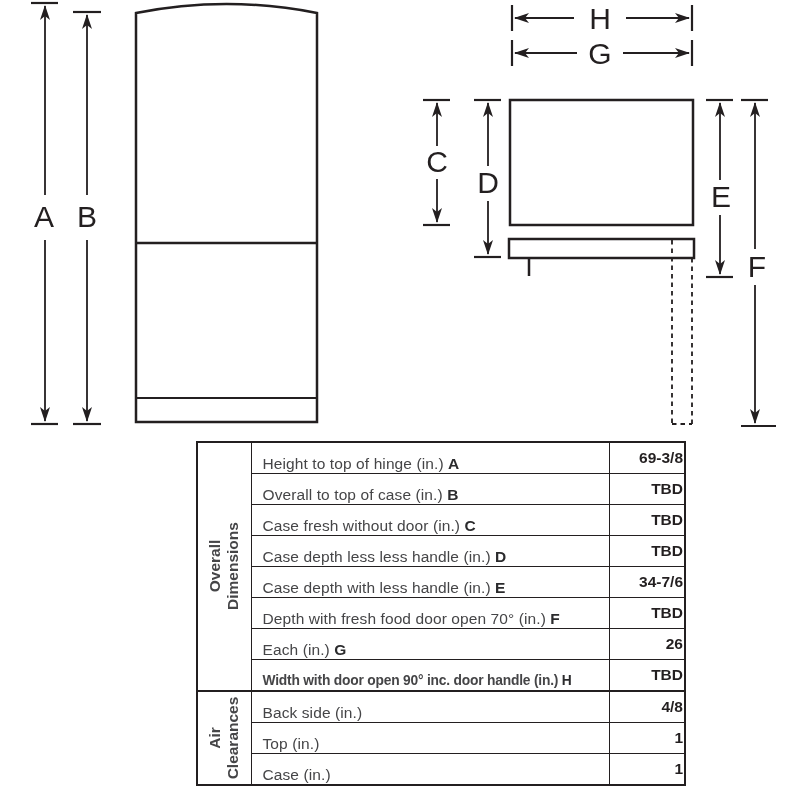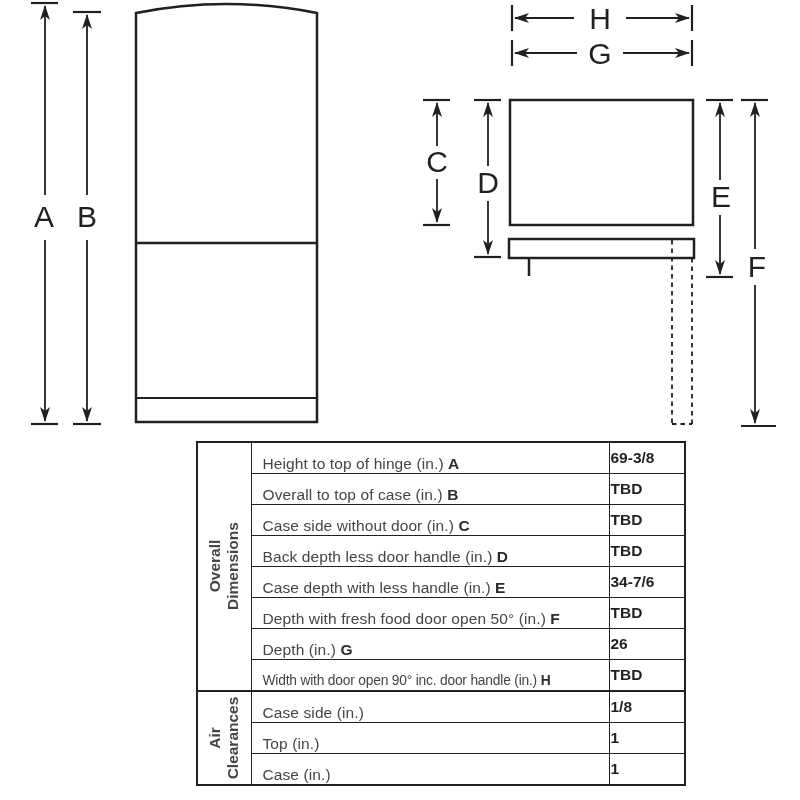--- a/index.html
+++ b/index.html
@@ -42,27 +42,27 @@
   td.desc {
     width: 358px;
     padding: 12px 6px 0 11px;
     font-size: 15.5px;
     color: #454547;
     letter-spacing: 0.1px;
   }
   td.desc b { color: #2b2b2d; }
   td.val {
     width: 76px;
-    text-align: left;
+    text-align: right;
     font-weight: bold;
     font-size: 15.5px;
     color: #231f20;
   }
   tr.group-start td { border-top: 2.5px solid #231f20; }
-  tbody tr:nth-child(8) td.desc { font-size: 13.8px; letter-spacing: -0.2px; }
+  tbody tr:nth-child(8) td.desc { font-size: 13.8px; letter-spacing: -0.2px; font-weight: bold; }
   .rot {
     position: absolute;
     left: 50%;
     top: 50%;
     transform: translate(-50%, -50%) rotate(-90deg);
     font-weight: bold;
     font-size: 15.5px;
     line-height: 1.18;
     color: #454547;
     text-align: center;
@@ -174,52 +174,52 @@
             </div>
           </td>
           <td class="desc"><span>Height to top of hinge (in.)</span>&nbsp;<b>A</b></td>
           <td class="val">69-3/8</td>
         </tr>
         <tr>
           <td class="desc"><span>Overall to top of case (in.)</span>&nbsp;<b>B</b></td>
           <td class="val">TBD</td>
         </tr>
         <tr>
-          <td class="desc"><span>Case side without door (in.)</span>&nbsp;<b>C</b></td>
-          <td class="val">TBD</td>
-        </tr>
-        <tr>
-          <td class="desc"><span>Back depth less door handle (in.)</span>&nbsp;<b>D</b></td>
+          <td class="desc"><span>Case fresh without door (in.)</span>&nbsp;<b>C</b></td>
+          <td class="val">TBD</td>
+        </tr>
+        <tr>
+          <td class="desc"><span>Case depth less less handle (in.)</span>&nbsp;<b>D</b></td>
           <td class="val">TBD</td>
         </tr>
         <tr>
           <td class="desc"><span>Case depth with less handle (in.)</span>&nbsp;<b>E</b></td>
           <td class="val">34-7/6</td>
         </tr>
         <tr>
-          <td class="desc"><span>Depth with fresh food door open 50° (in.)</span>&nbsp;<b>F</b></td>
-          <td class="val">TBD</td>
-        </tr>
-        <tr>
-          <td class="desc"><span>Depth (in.)</span>&nbsp;<b>G</b></td>
+          <td class="desc"><span>Depth with fresh food door open 70° (in.)</span>&nbsp;<b>F</b></td>
+          <td class="val">TBD</td>
+        </tr>
+        <tr>
+          <td class="desc"><span>Each (in.)</span>&nbsp;<b>G</b></td>
           <td class="val">26</td>
         </tr>
         <tr>
           <td class="desc"><span>Width with door open 90° inc. door handle (in.)</span>&nbsp;<b>H</b></td>
           <td class="val">TBD</td>
         </tr>
         <tr class="group-start">
           <td class="cat" rowspan="3">
             <div class="rot">
               <div>Air</div>
               <div>Clearances</div>
             </div>
           </td>
-          <td class="desc"><span>Case side (in.)</span>&nbsp;<b></b></td>
-          <td class="val">1/8</td>
+          <td class="desc"><span>Back side (in.)</span>&nbsp;<b></b></td>
+          <td class="val">4/8</td>
         </tr>
         <tr>
           <td class="desc"><span>Top (in.)</span>&nbsp;<b></b></td>
           <td class="val">1</td>
         </tr>
         <tr>
           <td class="desc"><span>Case (in.)</span>&nbsp;<b></b></td>
           <td class="val">1</td>
         </tr>
       </tbody>

